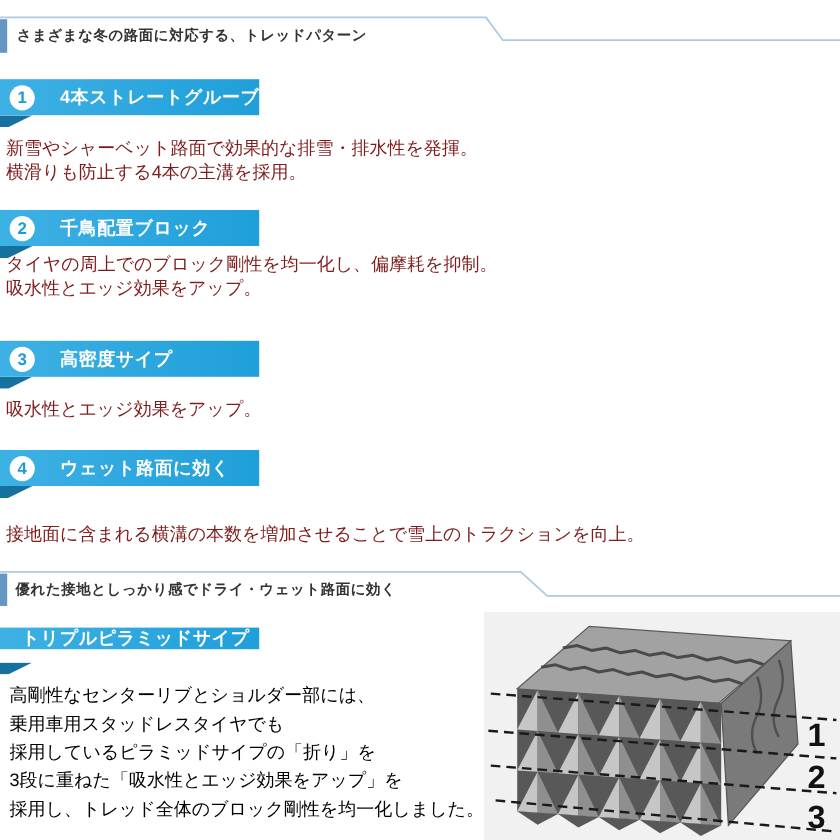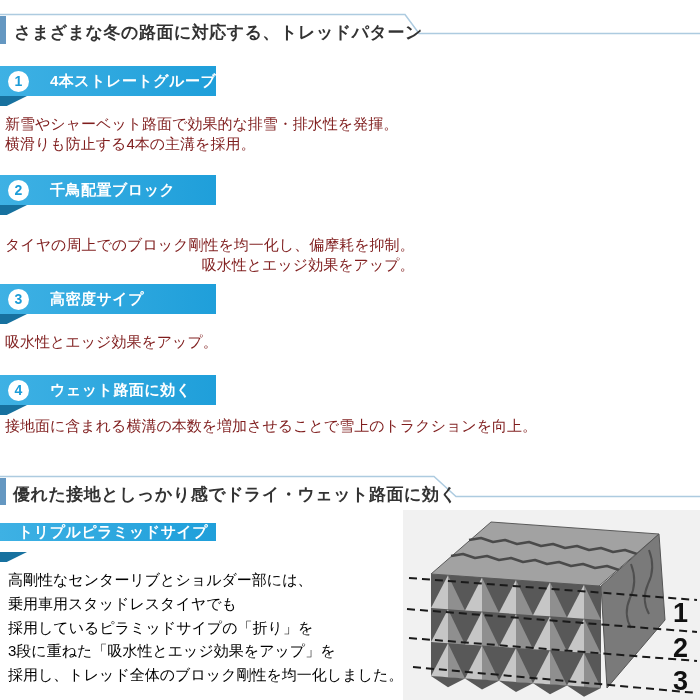--- a/index.html
+++ b/index.html
@@ -8,21 +8,21 @@
     position: relative;
     width: 700px; height: 700px;
     background: #ffffff;
     overflow: hidden;
     font-family: "Liberation Sans", "DejaVu Sans", sans-serif;
     color: #333;
   }
   .hline { position: absolute; left: 0; width: 700px; pointer-events: none; }
   .sec-title {
     position: absolute;
-    font-size: 17px;
+    font-size: 12px;
     color: #333;
     letter-spacing: 0.5px;
     white-space: nowrap;
   }
   .accent-bar {
     position: absolute;
     left: 0; width: 6px;
     background: #6497c1;
   }
   .badge {
@@ -100,40 +100,40 @@
   <div class="desc" style="top:114px;">
     <p>新雪やシャーベット路面で効果的な排雪・排水性を発揮。</p>
     <p>横滑りも防止する4本の主溝を採用。</p>
   </div>
 
   <div class="badge" style="top:175px;">
     <span class="badge-num">2</span>
     <span class="badge-label">千鳥配置ブロック</span>
     <span class="badge-tail"></span>
   </div>
-  <div class="desc" style="top:235px;text-align:right;">
+  <div class="desc" style="top:211px;">
     <p>タイヤの周上でのブロック剛性を均一化し、偏摩耗を抑制。</p>
     <p>吸水性とエッジ効果をアップ。</p>
   </div>
 
   <div class="badge" style="top:284px;">
     <span class="badge-num">3</span>
     <span class="badge-label">高密度サイプ</span>
     <span class="badge-tail"></span>
   </div>
   <div class="desc" style="top:332px;">
     <p>吸水性とエッジ効果をアップ。</p>
   </div>
 
   <div class="badge" style="top:375px;">
     <span class="badge-num">4</span>
     <span class="badge-label">ウェット路面に効く</span>
     <span class="badge-tail"></span>
   </div>
-  <div class="desc" style="top:416px;text-align:center;">
+  <div class="desc" style="top:436px;text-align:center;">
     <p>接地面に含まれる横溝の本数を増加させることで雪上のトラクションを向上。</p>
   </div>
 
   <svg class="hline" style="top:470px; height:32px;" viewBox="0 0 700 32">
     <path d="M0,6.5 H434 L456,26.5 H700" fill="none" stroke="#adcbe0" stroke-width="1.5"></path>
   </svg>
   <span class="accent-bar" style="top:478px; height:27px;"></span>
   <h2 class="sec-title" style="left:13px; top:483px;">優れた接地としっかり感でドライ・ウェット路面に効く</h2>
 
   <div class="badge" style="top:523px; height:18px;">

